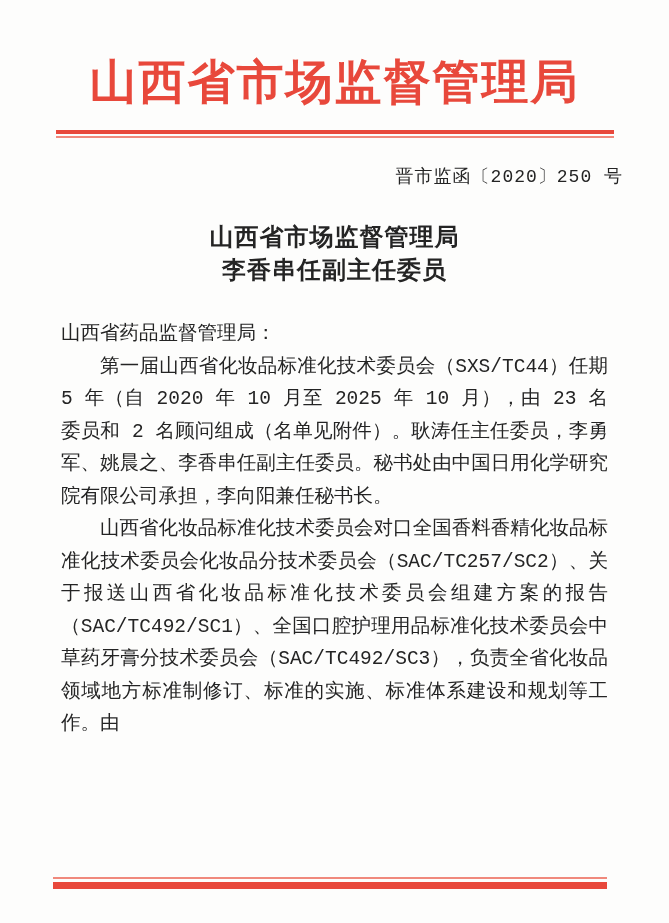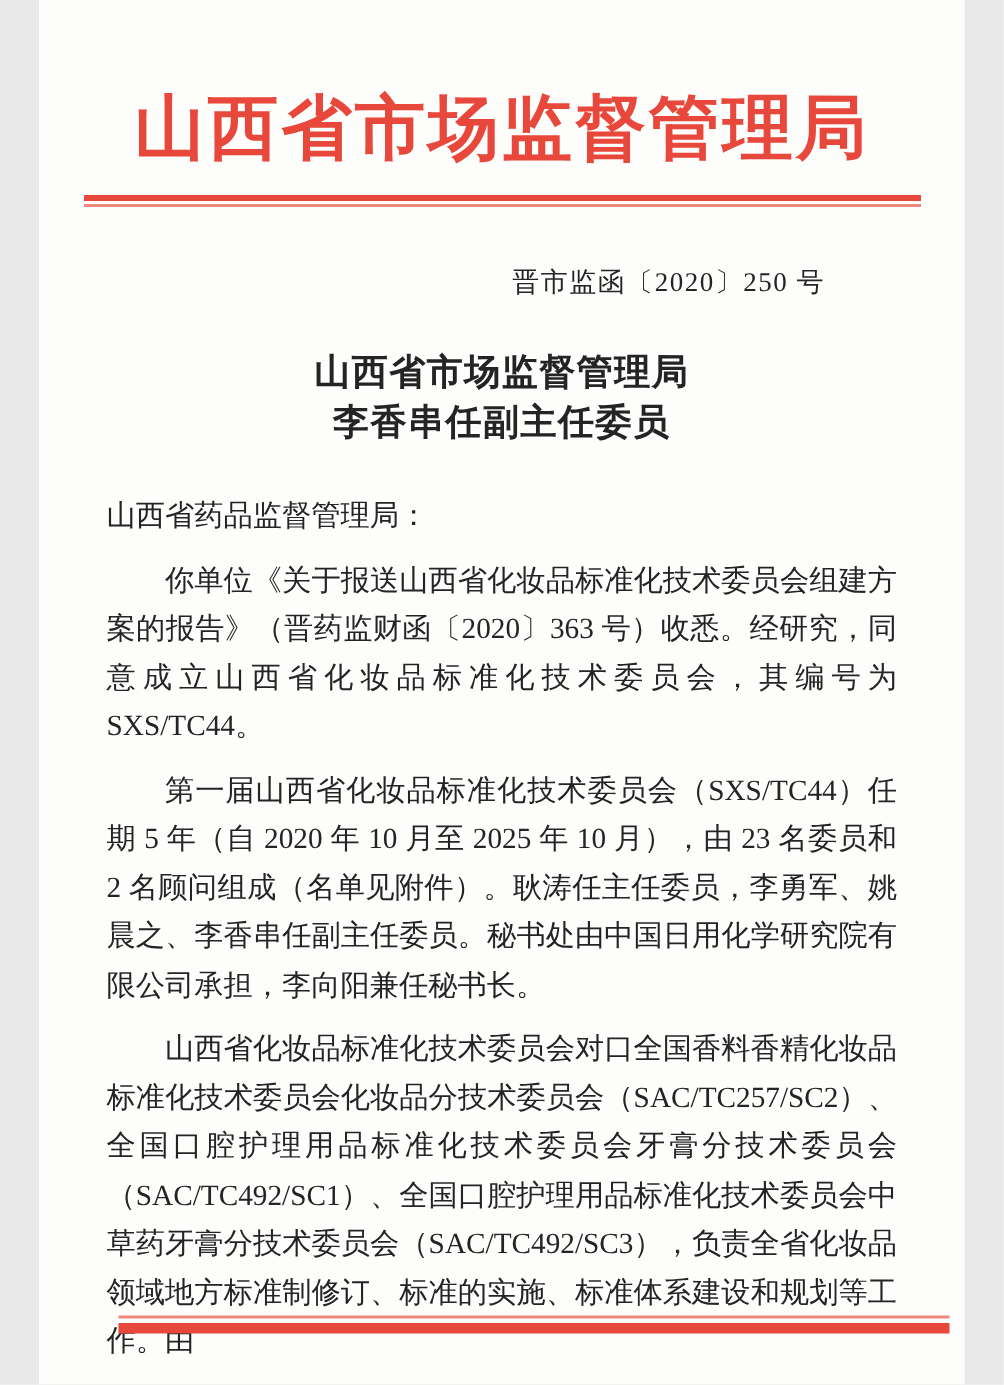--- a/index.html
+++ b/index.html
@@ -4,25 +4,25 @@
 <style>
   :root{
     --accent-red:#e8483b;
     --light-red:#f0897c;
     --ink:#242424;
     --paper:#fdfdfc;
   }
   html,body{margin:0;padding:0;background:#e9e9e9;}
   .page{
     position:relative;
-    width:617px;height:923px;
+    width:669px;height:923px;
     margin:0 auto;
     background:var(--paper);
     overflow:hidden;
-    font-family:Liberation Serif, serif;
+    font-family:Liberation Mono, monospace;
     color:var(--ink);
   }
   
   .letterhead{
     margin-top:56px;
     text-align:center;
     font-size:47px;
     font-weight:bold;
     letter-spacing:2px;
     line-height:60px;
@@ -31,22 +31,22 @@
   }
   .header-rule{
     width:558px;
     margin:14px auto 0 auto;
   }
   .header-rule .thick{height:4px;background:var(--accent-red);}
   .header-rule .gap{height:2px;}
   .header-rule .thin{height:2px;background:var(--light-red);}
   
   .doc-number{
-    margin-top:39px;
-    padding-right:93px;
+    margin-top:28px;
+    padding-right:46px;
     text-align:right;
     font-size:18px;
     line-height:22px;
     letter-spacing:1px;
   }
   
   .doc-title{
     margin-top:34px;
     text-align:center;
     font-size:24px;
@@ -56,21 +56,21 @@
   }
   
   .doc-body{
     width:547px;
     margin:30px auto 0 auto;
     font-size:19.5px;
     line-height:32.5px;
     text-align:justify;
     text-justify:inter-character;
   }
-  .doc-body p{margin:10px;}
+  .doc-body p{margin:0;}
   .doc-body p.indent{text-indent:2em;}
   
   .footer-rule{
     position:absolute;
     left:53px;top:877px;
     width:554px;
   }
   .footer-rule .thin{height:2px;background:var(--light-red);}
   .footer-rule .gap{height:3px;}
   .footer-rule .thick{height:7px;background:var(--accent-red);}
@@ -90,23 +90,22 @@
 
   <div class="doc-number">晋市监函〔2020〕250 号</div>
 
   <div class="doc-title">
     <div>山西省市场监督管理局</div>
     <div>李香串任副主任委员</div>
   </div>
 
   <div class="doc-body">
     <p>山西省药品监督管理局：</p>
-    <p class="indent">你单位《关于报送山西省化妆品标准化技术委员会组建方案的报告》（晋药监财函〔2020〕363 号）收悉。经研究，同意成立山西省化妆品标准化技术委员会，其编号为 SXS/TC44。</p>
     <p class="indent">第一届山西省化妆品标准化技术委员会（SXS/TC44）任期 5 年（自 2020 年 10 月至 2025 年 10 月），由 23 名委员和 2 名顾问组成（名单见附件）。耿涛任主任委员，李勇军、姚晨之、李香串任副主任委员。秘书处由中国日用化学研究院有限公司承担，李向阳兼任秘书长。</p>
-    <p class="indent">山西省化妆品标准化技术委员会对口全国香料香精化妆品标准化技术委员会化妆品分技术委员会（SAC/TC257/SC2）、全国口腔护理用品标准化技术委员会牙膏分技术委员会（SAC/TC492/SC1）、全国口腔护理用品标准化技术委员会中草药牙膏分技术委员会（SAC/TC492/SC3），负责全省化妆品领域地方标准制修订、标准的实施、标准体系建设和规划等工作。由</p>
+    <p class="indent">山西省化妆品标准化技术委员会对口全国香料香精化妆品标准化技术委员会化妆品分技术委员会（SAC/TC257/SC2）、关于报送山西省化妆品标准化技术委员会组建方案的报告（SAC/TC492/SC1）、全国口腔护理用品标准化技术委员会中草药牙膏分技术委员会（SAC/TC492/SC3），负责全省化妆品领域地方标准制修订、标准的实施、标准体系建设和规划等工作。由</p>
   </div>
 
   <div class="footer-rule">
     <div class="thin"></div>
     <div class="gap"></div>
     <div class="thick"></div>
   </div>
 
 </div>
 

